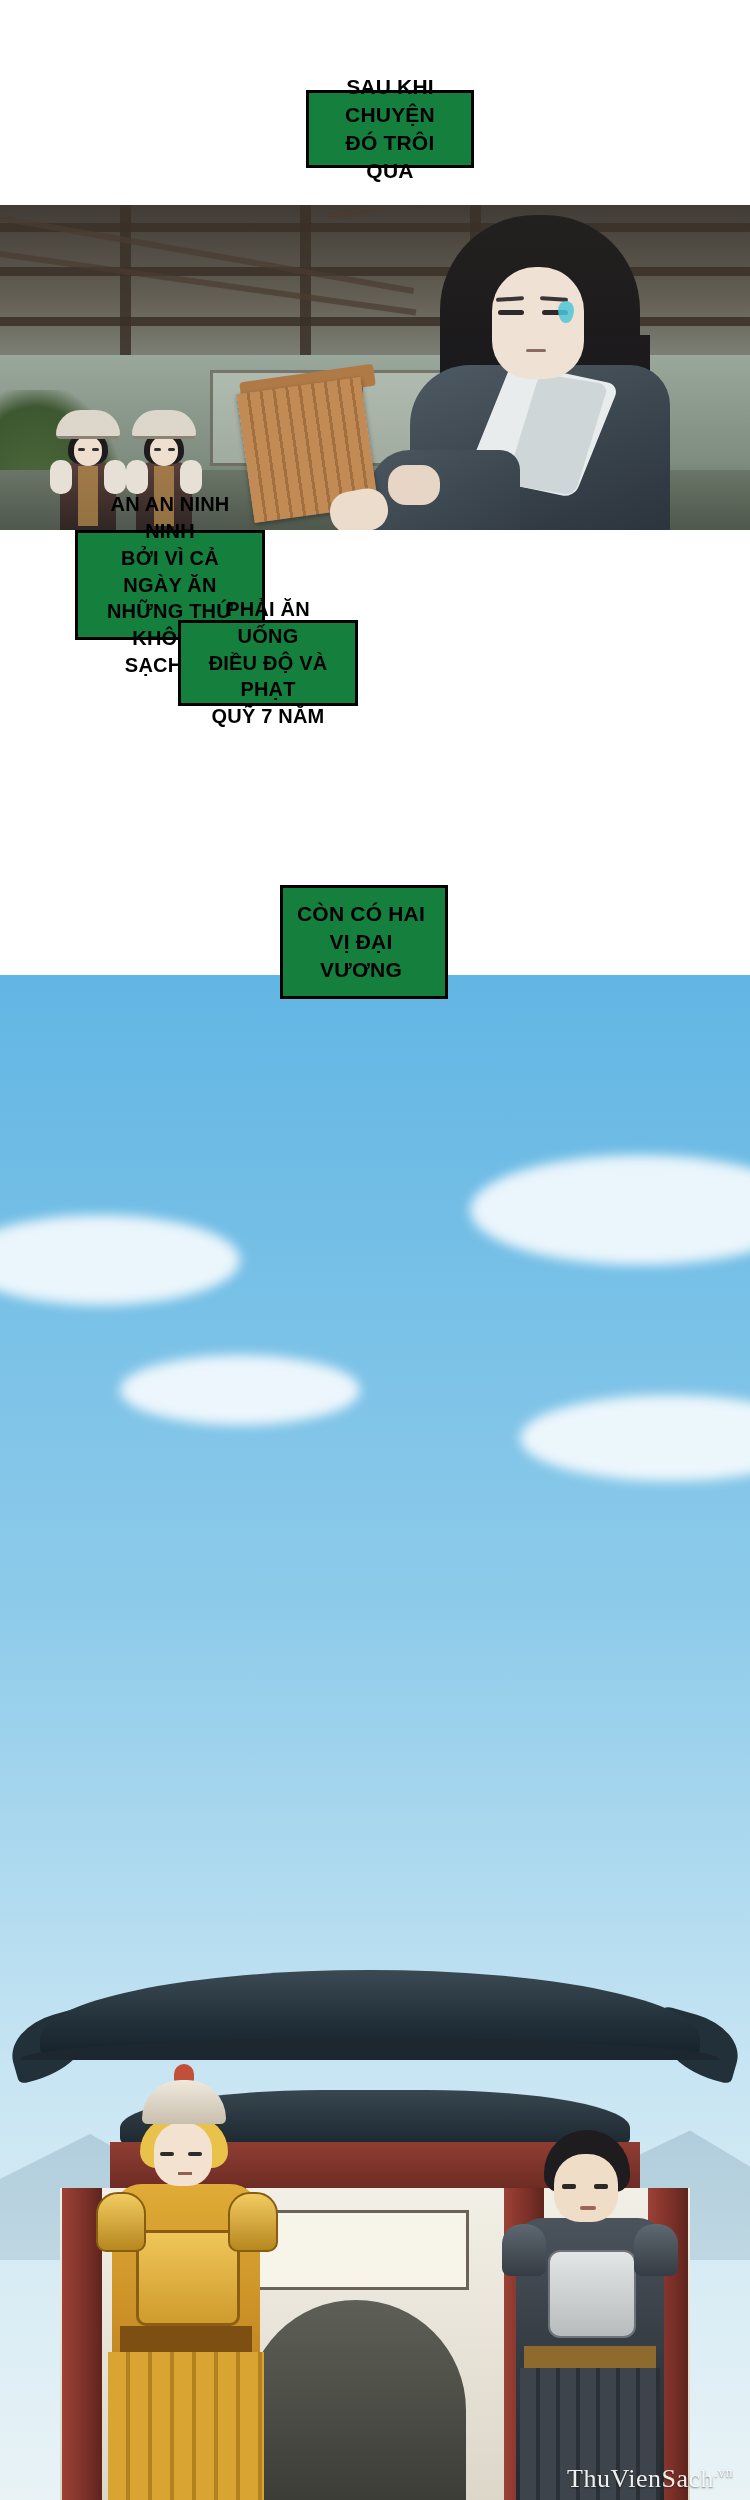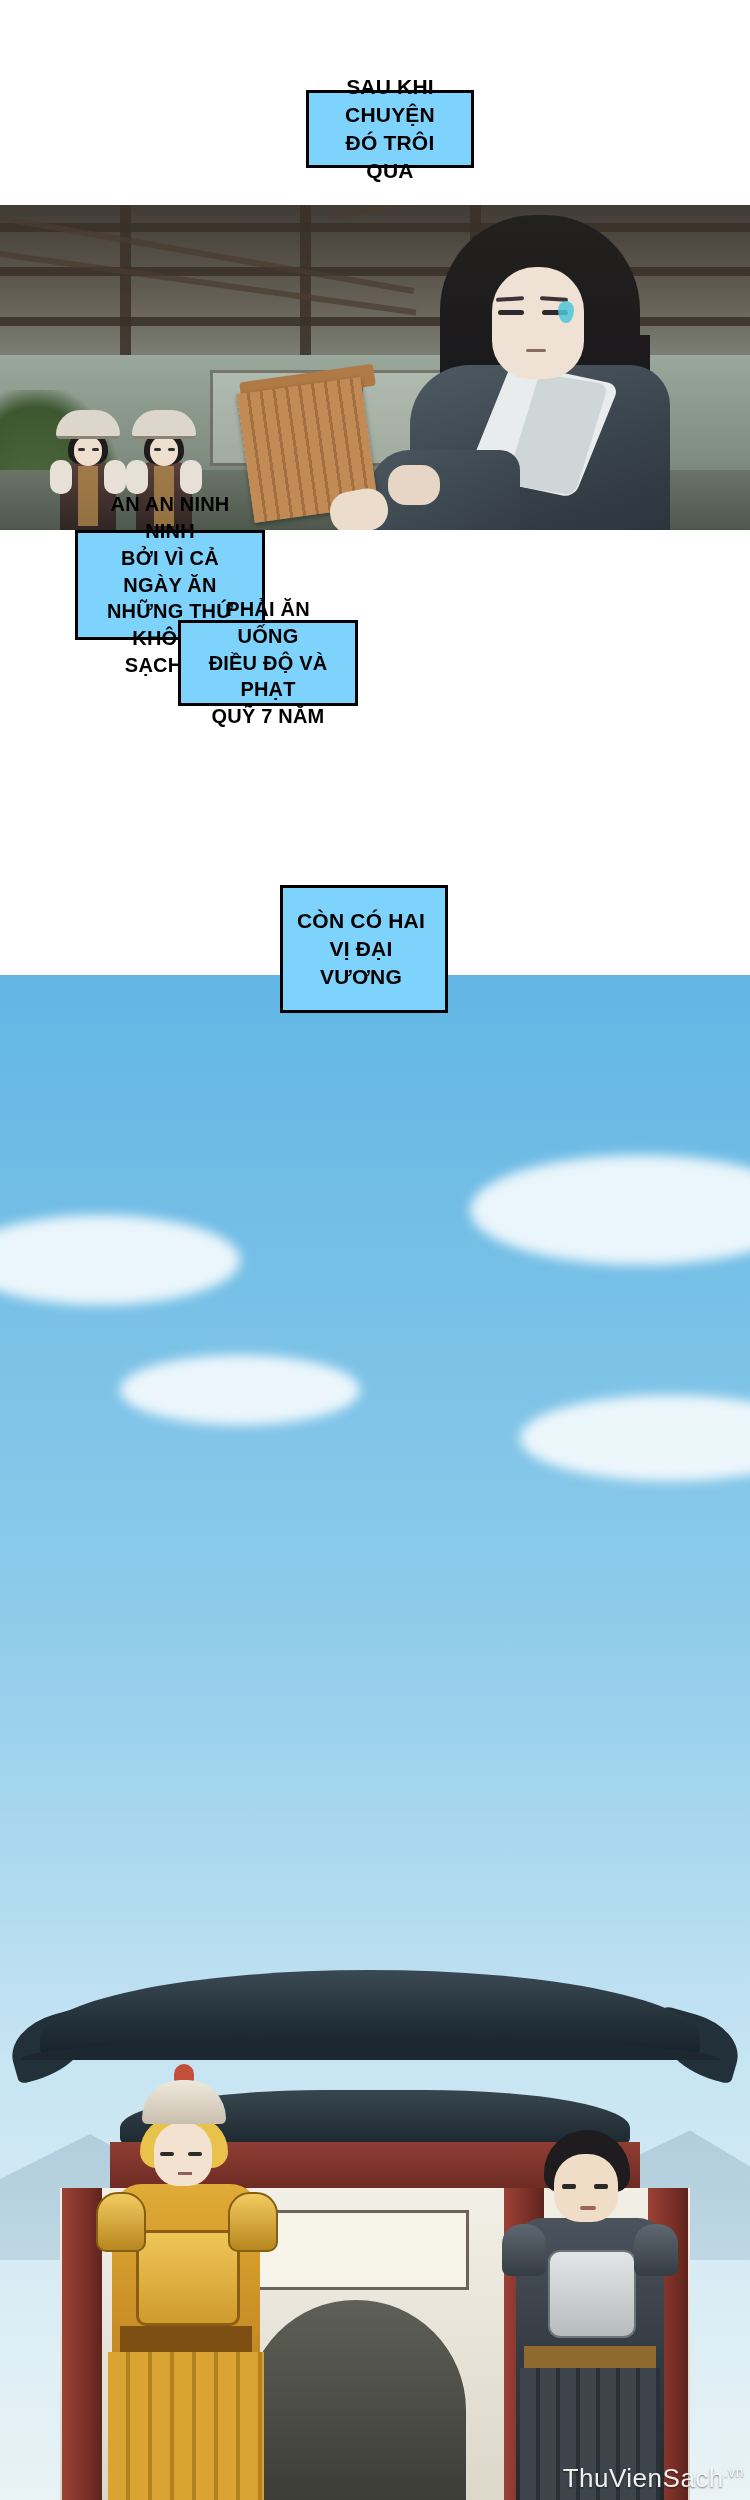--- a/index.html
+++ b/index.html
@@ -532,48 +532,48 @@
   .fd-skirt {
     position: absolute;
     left: 20px; top: 238px;
     width: 140px; height: 132px;
     background: repeating-linear-gradient(90deg, #3d444b 0px, #3d444b 16px, #2a3036 16px, #2a3036 20px);
   }
 
   
   .bubble {
     position: absolute;
-    background: #7dd3fc;
+    background: #15803d;
     border: 3px solid #000000;
     box-sizing: border-box;
     display: flex;
     align-items: center;
     justify-content: center;
     text-align: center;
     font-family: "Liberation Sans", sans-serif;
     font-weight: 700;
     color: #000000;
     line-height: 1.34;
     letter-spacing: .2px;
     padding: 10px 12px;
     white-space: pre-line;
     z-index: 5;
   }
   #bubble-1 { left: 306px; top: 90px;  width: 168px; height: 78px;  font-size: 21px; }
   #bubble-2 { left: 75px;  top: 530px; width: 190px; height: 110px; font-size: 20px; }
   #bubble-3 { left: 178px; top: 620px; width: 180px; height: 86px;  font-size: 20px; }
-  #bubble-4 { left: 280px; top: 885px; width: 168px; height: 128px; font-size: 21px; padding-left: 6px; }
+  #bubble-4 { left: 280px; top: 885px; width: 168px; height: 114px; font-size: 21px; padding-left: 6px; }
   #bubble-5 { left: 18px;  top: 1040px;width: 270px; height: 148px; font-size: 22px; }
 
   
   .watermark {
     position: absolute;
-    right: 6px;
+    right: 17px;
     bottom: 6px;
-    font-family: Liberation Sans, sans-serif;
+    font-family: Liberation Serif, serif;
     font-size: 26px;
     color: rgba(255,255,255,.92);
     text-shadow: 0 1px 2px rgba(0,0,0,.5);
     letter-spacing: .5px;
     z-index: 8;
   }
   .watermark .sup {
     font-size: 14px;
     vertical-align: super;
   }

